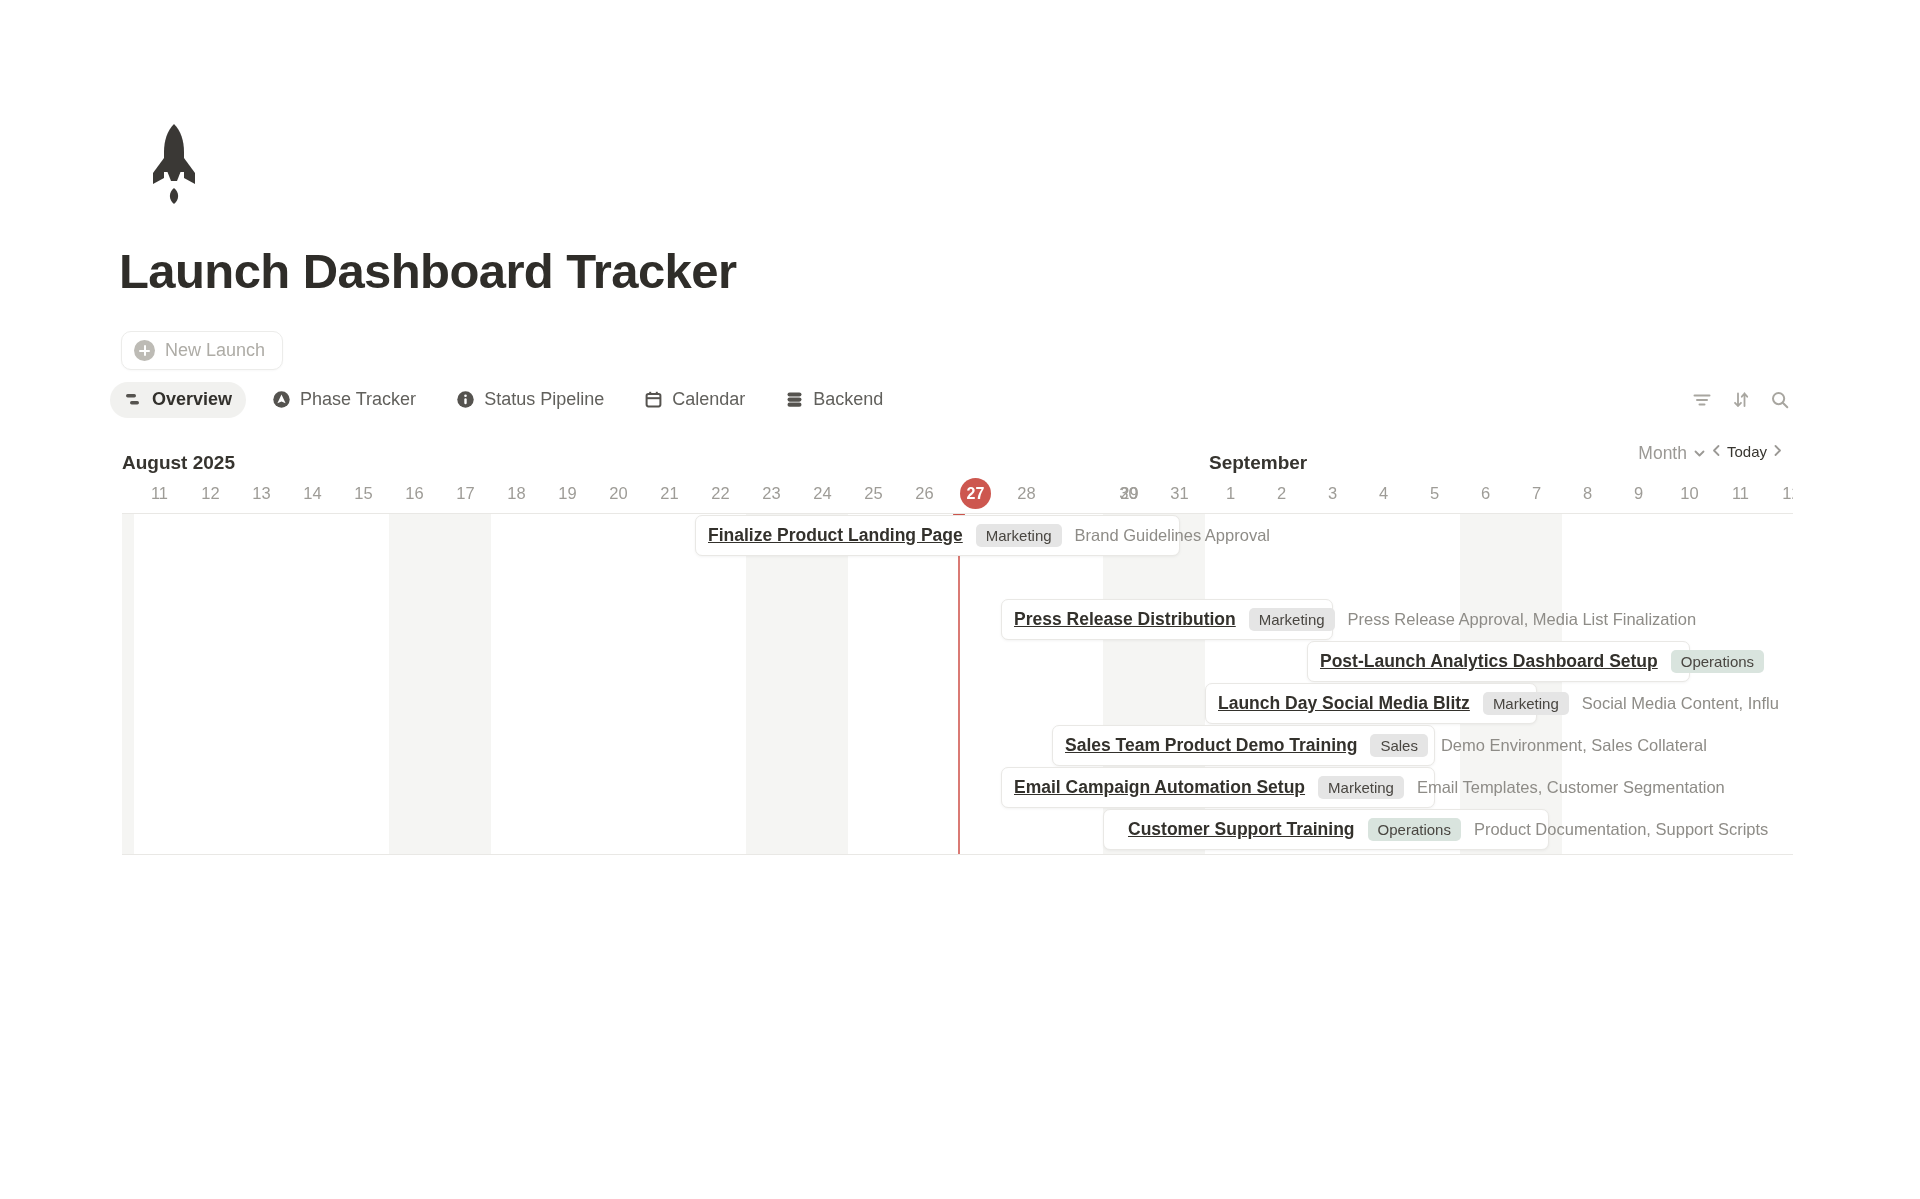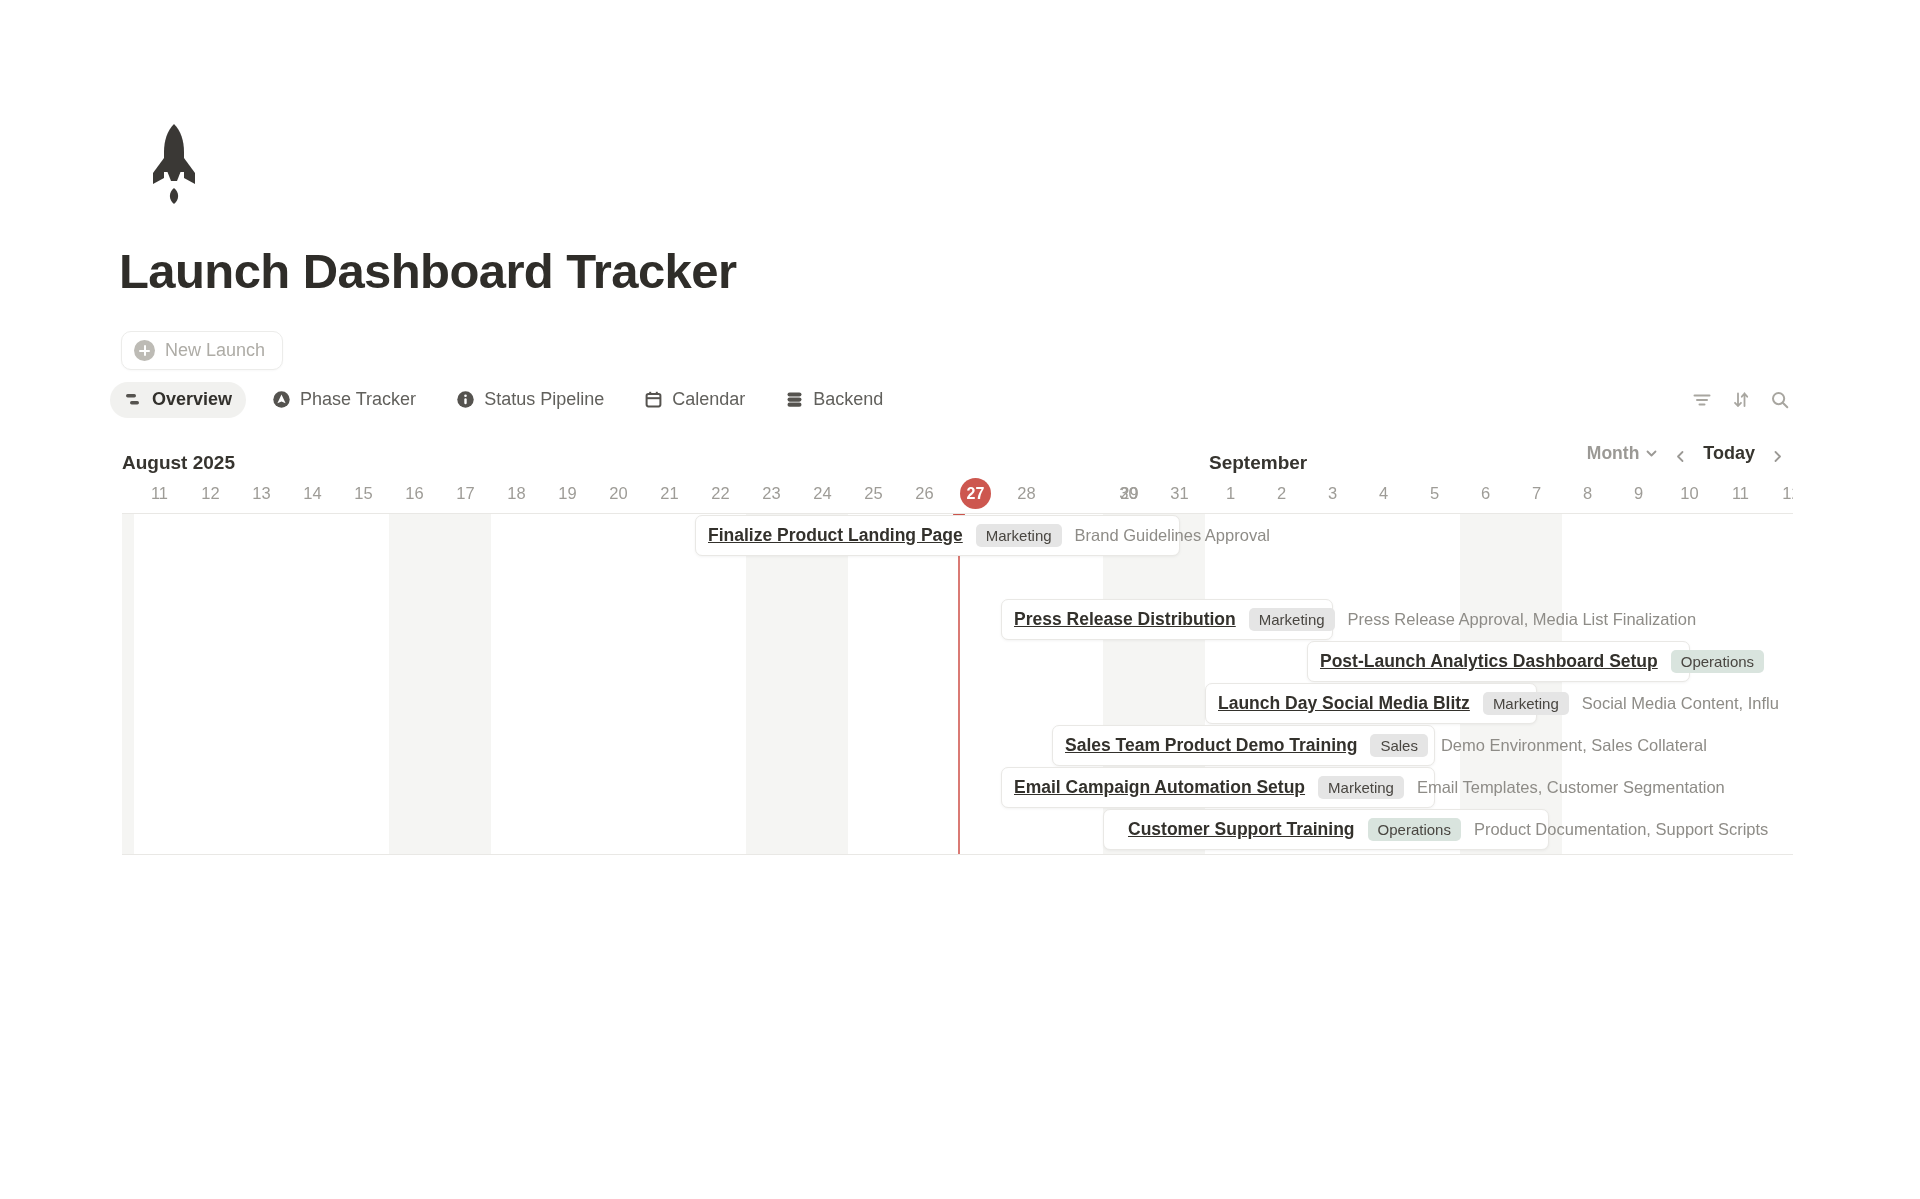--- a/index.html
+++ b/index.html
@@ -30,24 +30,24 @@
   .tab .t-ic{color:#55534f;}
   .tab.active{background:#f1f1ef;color:#32302c;font-weight:600;}
   .view-icons{margin-left:auto;display:flex;align-items:center;gap:19px;
       color:#a8a6a0;padding-right:4px;}
   .view-icons > div{cursor:pointer;}
 
   
   .timeline{position:absolute;left:122px;top:442px;width:1671px;}
   .months-row{position:relative;height:32px;}
   .month-label{position:absolute;top:2px;font-size:19px;font-weight:600;color:#36342f;white-space:nowrap;margin-top:8px;}
-  .tl-controls{position:absolute;right:9px;top:1px;display:flex;align-items:flex-end;gap:16px;font-weight:bold;}
+  .tl-controls{position:absolute;right:9px;top:1px;display:flex;align-items:flex-start;gap:4px;}
   .month-select{display:flex;align-items:center;gap:6px;font-size:17.5px;color:#9b9995;cursor:pointer;}
   .chev{color:#9b9995;cursor:pointer;display:flex;align-items:center;}
-  .today-btn{font-size:18px;color:#37352f;cursor:pointer;}
+  .today-btn{font-size:15px;color:#37352f;cursor:pointer;}
 
   .dates-row{position:relative;height:39px;overflow:hidden;}
   .day-cell{position:absolute;top:0;width:51px;height:39px;display:flex;
       align-items:center;justify-content:center;
       font-size:16.5px;color:#9e9c97;}
   .today-circle{width:31px;height:31px;border-radius:50%;background:#cd574f;
       color:#fff;font-weight:700;font-size:16px;display:flex;align-items:center;justify-content:center;}
 
   .grid{position:relative;height:340px;border-top:1px solid #e9e8e5;
       border-bottom:1px solid #e9e8e5;overflow:hidden;background:#fff;}

